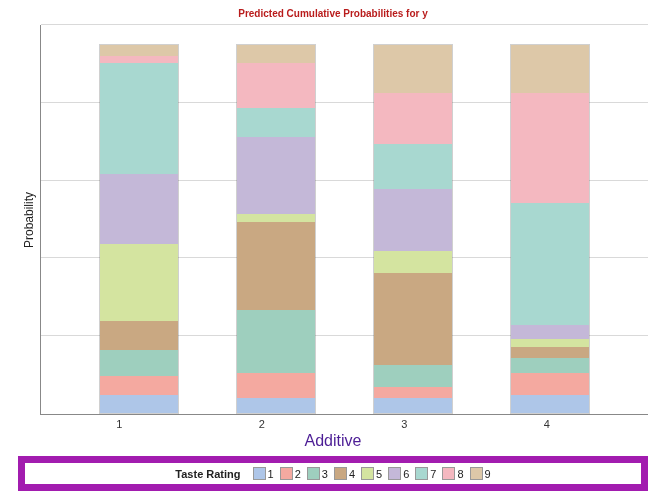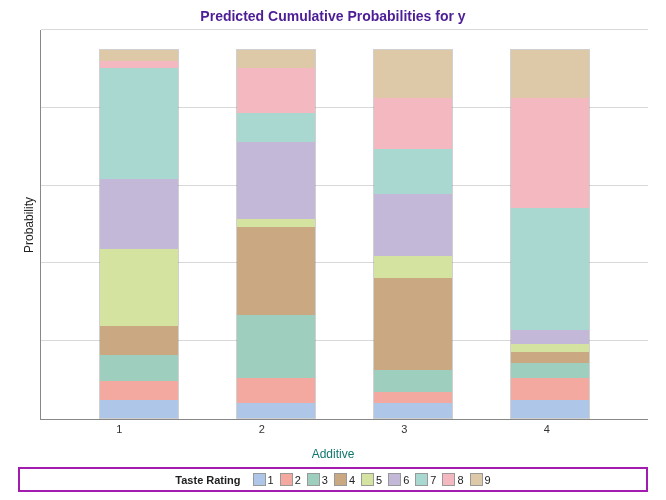--- a/index.html
+++ b/index.html
@@ -18,23 +18,23 @@
     .chart-container {
       width: 630px;
       height: 460px;
       position: relative;
       margin-top: 8px;
     }
 
     .chart-title {
       text-align: center;
       font-weight: bold;
-      font-size: 14px;
+      font-size: 10px;
       margin-bottom: 6px;
-      color: #4c1d95;
+      color: #b91c1c;
     }
 
     .chart-area {
       display: flex;
       flex-direction: row;
       width: 100%;
       height: 390px;
       position: relative;
     }
 
@@ -121,31 +121,31 @@
 
     .x-tick {
       width: 90px;
       text-align: center;
       font-size: 11px;
       color: #333;
     }
 
     .x-axis-title {
       text-align: center;
-      font-size: 12px;
-      color: #0f766e;
-      margin-top: 12px;
+      font-size: 16px;
+      color: #4c1d95;
+      margin-top: 2px;
     }
 
     .legend-container {
       display: flex;
       flex-direction: row;
       align-items: center;
       justify-content: center;
-      border: 2px solid #a21caf;
+      border: 7px solid #a21caf;
       padding: 4px 8px;
       margin-top: 6px;
       gap: 8px;
       background: #fff;
     }
 
     .legend-title {
       font-size: 11px;
       font-weight: bold;
       margin-right: 4px;

